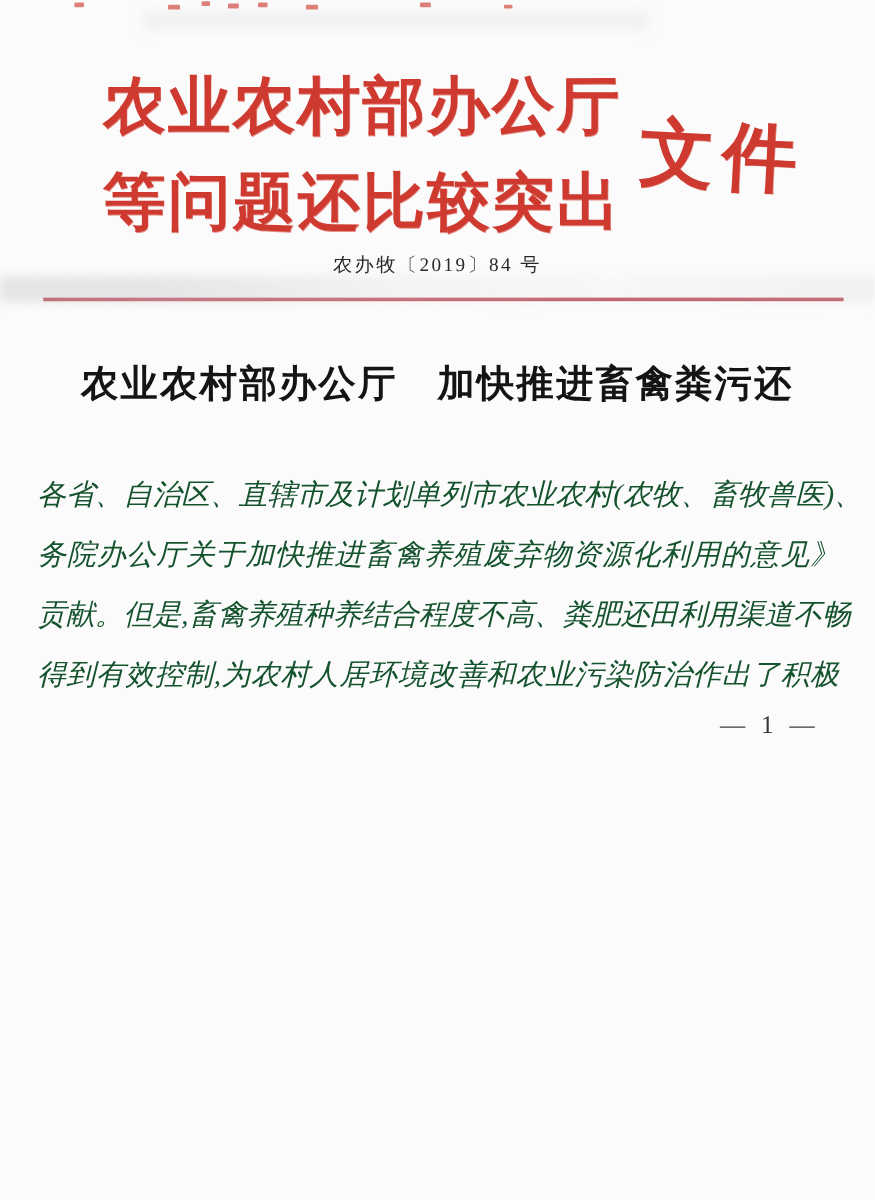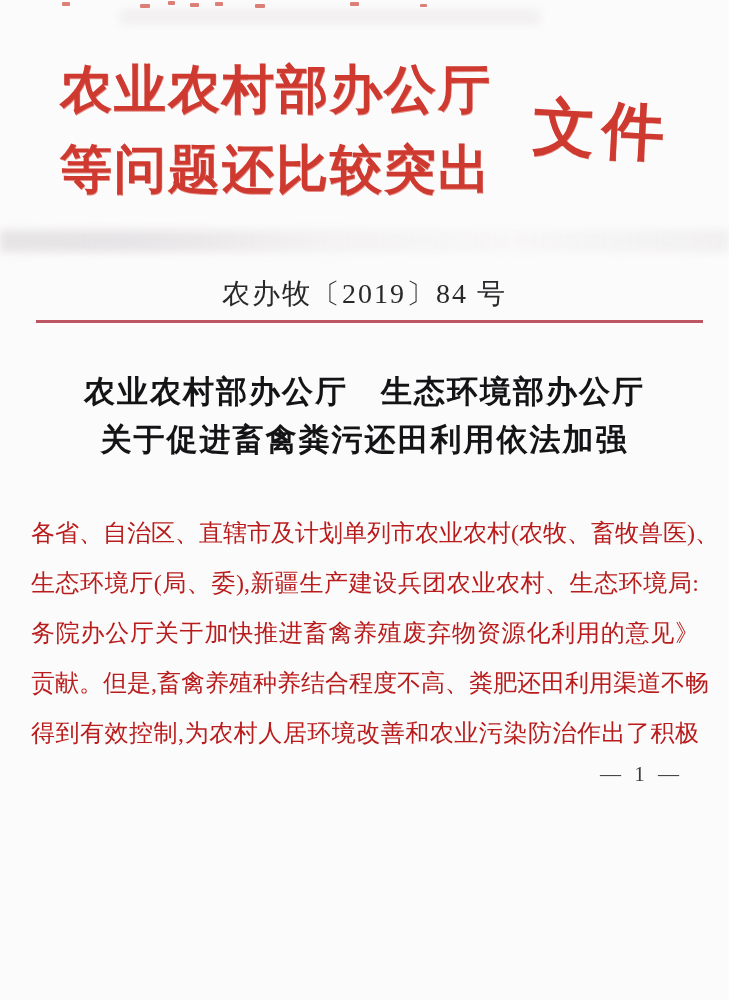--- a/index.html
+++ b/index.html
@@ -47,21 +47,21 @@
     border-radius: 1px;
   }
 
   
   .letterhead {
     margin-top: 50px;
     height: 160px;
     display: flex;
     align-items: center;
     justify-content: space-between;
-    padding: 0 58px 0 60px;
+    padding: 0 58px 0 86px;
   }
   .dept-block {
     color: #cf3a30;
     font-weight: bold;
     font-size: 52px;
     line-height: 80px;
     letter-spacing: 2px;
     white-space: nowrap;
     text-shadow: 0.5px 0.5px 0 rgba(207,58,48,0.55);
   }
@@ -70,23 +70,22 @@
     font-weight: bold;
     font-size: 62px;
     letter-spacing: 7px;
     white-space: nowrap;
     transform: rotate(3deg);
     text-shadow: 0.5px 0.5px 0 rgba(207,58,48,0.55);
   }
 
   
   .doc-number {
-    margin-top: 72px;
     text-align: center;
-    font-size: 28px;
+    font-size: 16px;
     line-height: 24px;
     letter-spacing: 2px;
     color: #29292b;
   }
 
   
   .red-rule {
     margin: 14px 26px 0 36px;
     height: 3px;
     background: #bd5562;
@@ -101,21 +100,22 @@
     font-size: 31px;
     line-height: 48px;
     letter-spacing: 2px;
     color: #141416;
   }
 
   
   .body-block {
     margin: 44px 30px 0 31px;
     font-size: 24px;
-    color: #b91c1c;
+    color: #14532d;
+    font-style: italic;
   }
   .body-line {
     height: 50px;
     line-height: 50px;
     text-align: justify;
     text-align-last: justify;
     white-space: nowrap;
   }
   .body-line.indent {
     padding-left: 50px;
@@ -151,27 +151,25 @@
     <div>等问题还比较突出</div>
   </div>
   <div class="doc-label">文件</div>
 </div>
 
 <div class="doc-number">农办牧〔2019〕84 号</div>
 
 <hr class="red-rule">
 
 <div class="title-block">
-  <div>农业农村部办公厅　生态环境部办公厅</div>
-  <div>关于促进畜禽粪污还田利用依法加强</div>
+  <div>农业农村部办公厅　加快推进畜禽粪污还</div>
 </div>
 
 <div class="body-block">
   <div class="body-line">各省、自治区、直辖市及计划单列市农业农村(农牧、畜牧兽医)、</div>
-  <div class="body-line">生态环境厅(局、委),新疆生产建设兵团农业农村、生态环境局:</div>
   <div class="body-line">务院办公厅关于加快推进畜禽养殖废弃物资源化利用的意见》</div>
   <div class="body-line">贡献。但是,畜禽养殖种养结合程度不高、粪肥还田利用渠道不畅</div>
   <div class="body-line">得到有效控制,为农村人居环境改善和农业污染防治作出了积极</div>
 </div>
 
 <div class="footer">
   <span>— 1 —</span>
 </div>
 
 </body></html>

